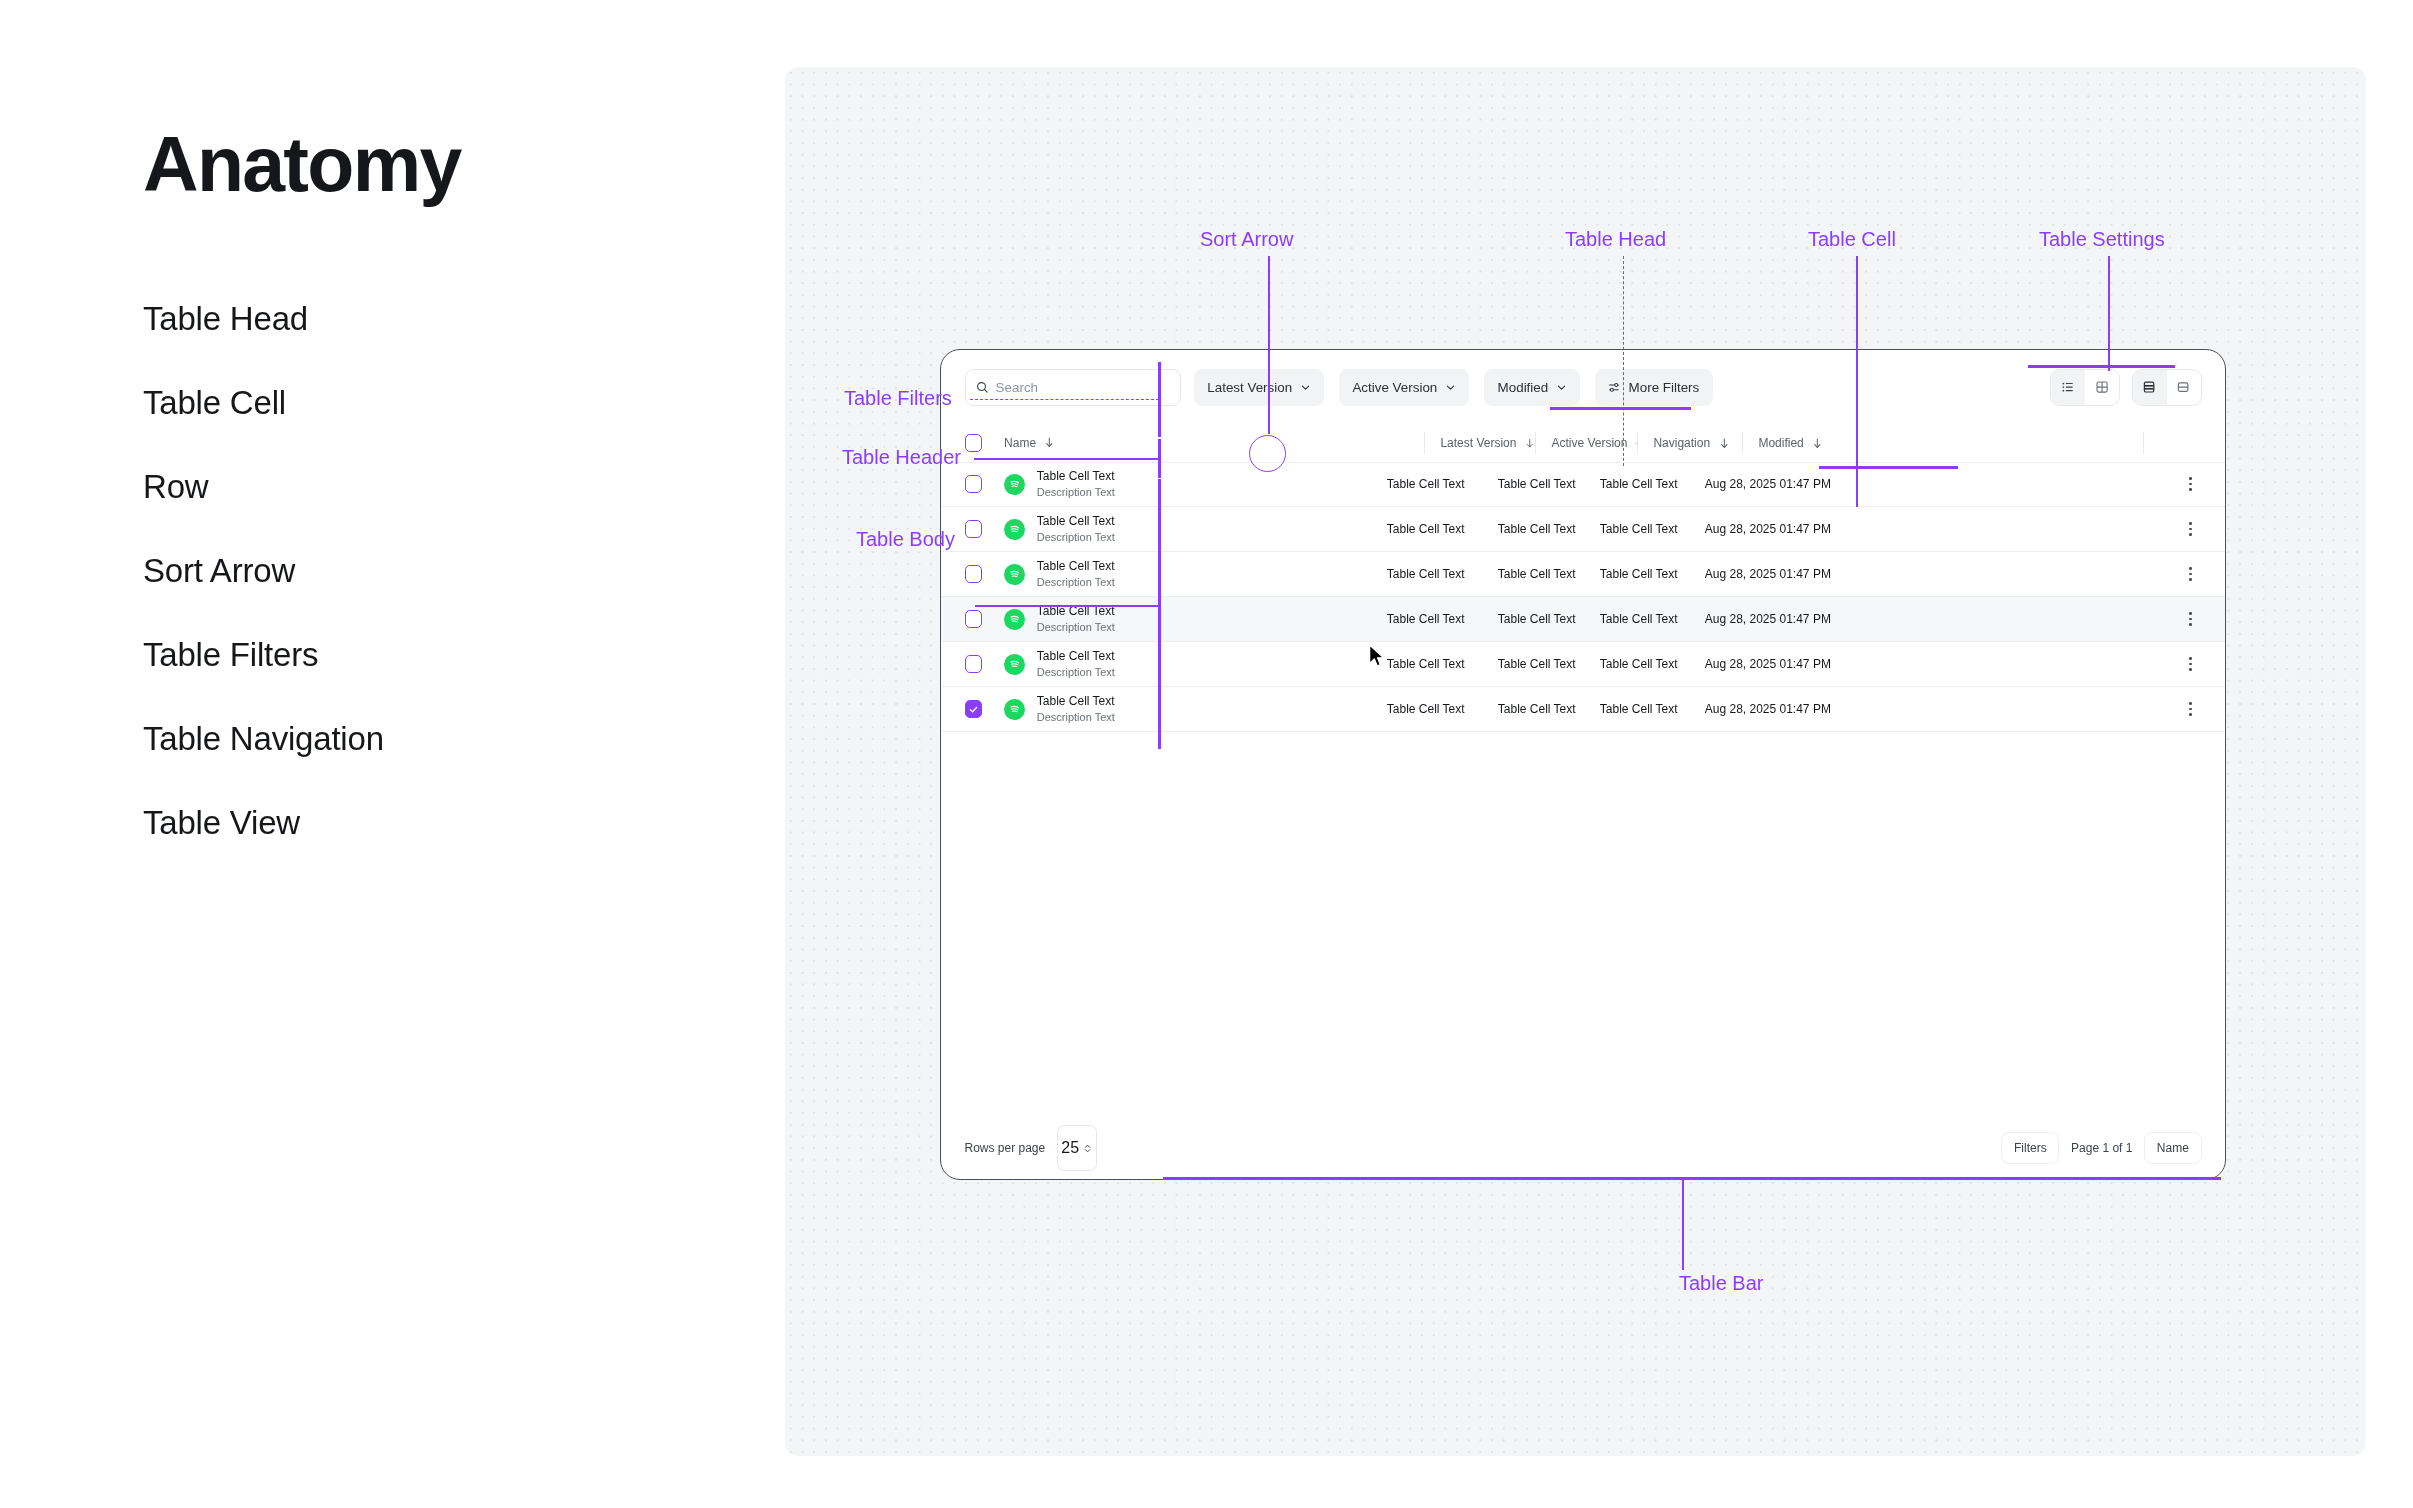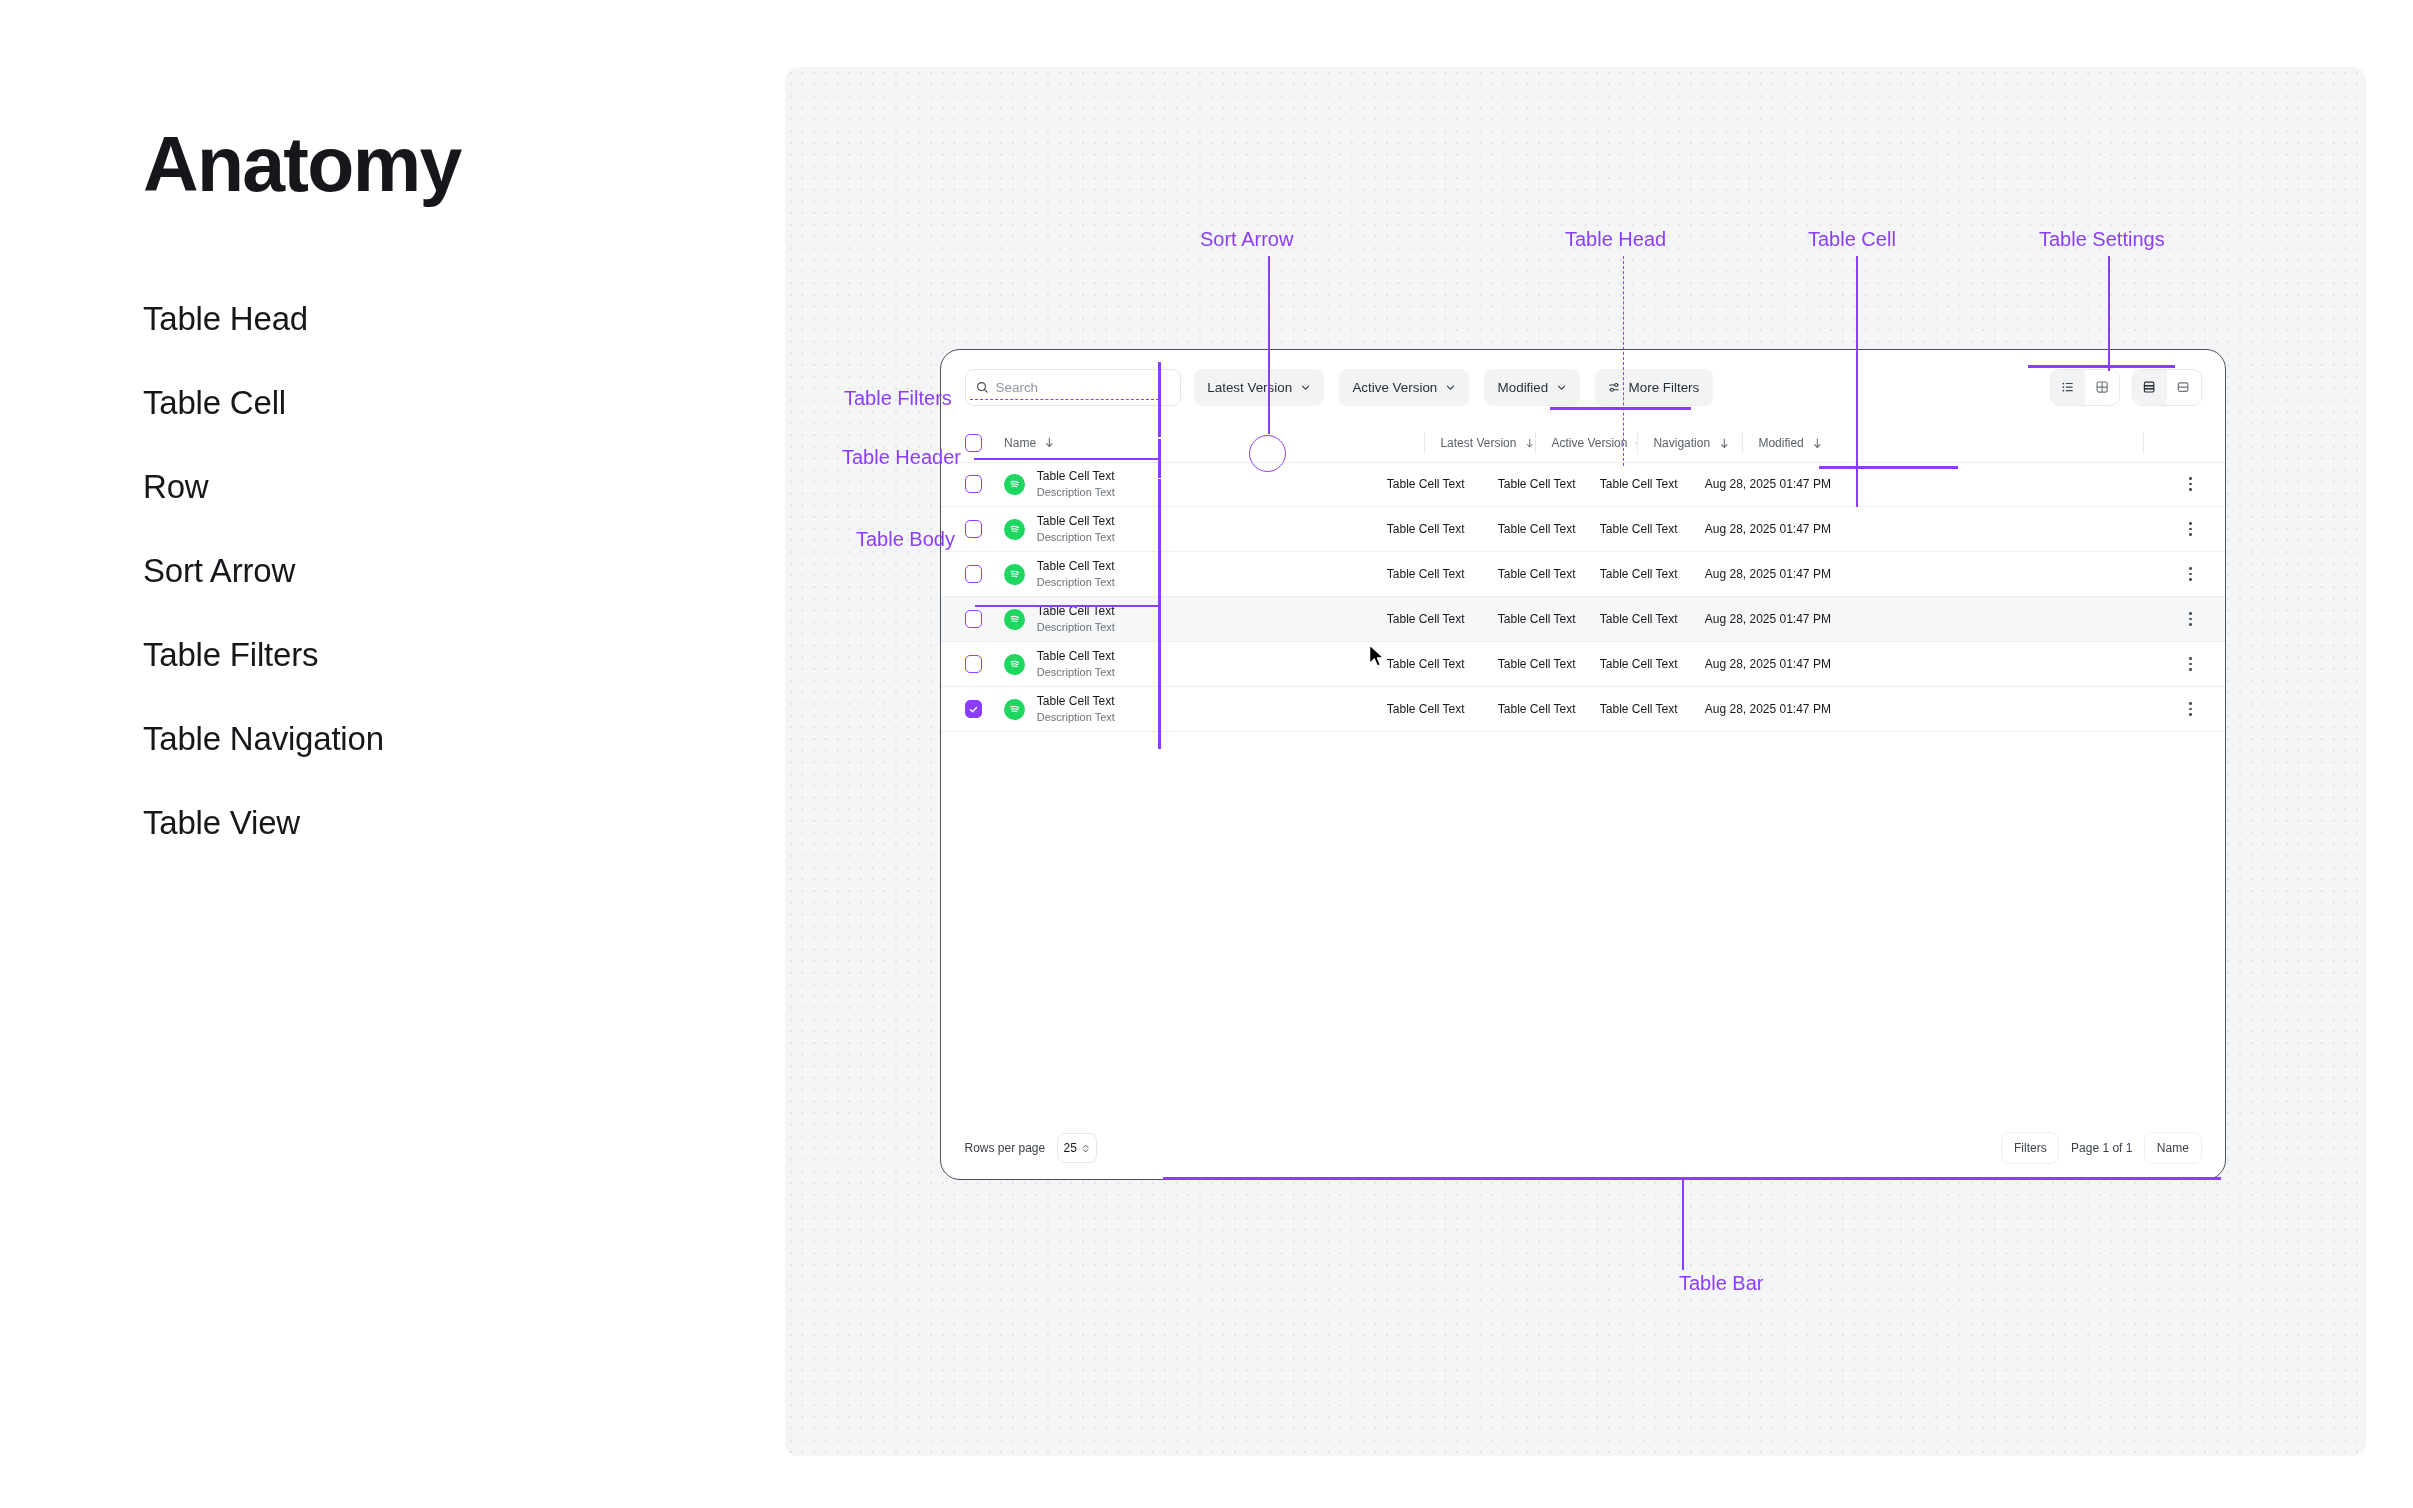--- a/index.html
+++ b/index.html
@@ -127,23 +127,23 @@
   }
   .kebab i { width: 2.7px; height: 2.7px; border-radius: 50%; background: #4a4f57; display: block; }
 
   
   .pager {
     position: absolute; left: 0; bottom: 0; right: 0; height: 62px;
     display: flex; align-items: center; padding: 0 23.5px;
   }
   .pg-lbl { font-size: 12px; color: #3c414a; }
   .stepper {
-    margin-left: 11.7px; height: 30px; width: 40px; border: 0.8px solid #e5e7ea;
+    margin-left: 11.7px; height: 46px; width: 40px; border: 0.8px solid #e5e7ea;
     border-radius: 7.5px; display: flex; align-items: center;
-    justify-content: center; gap: 4.2px; font-size: 12px; color: #15171a;
+    justify-content: center; gap: 4.2px; font-size: 16px; color: #15171a;
   }
   .pg-right { margin-left: auto; display: flex; align-items: center; gap: 1.7px; }
   .pg-btn {
     height: 32px; padding: 0 11.7px; border: 0.8px solid #eceef0;
     border-radius: 8.4px; display: flex; align-items: center;
     font-size: 12px; color: #3c414a; background: #fff;
   }
   .pg-txt { font-size: 12px; color: #3c414a; padding: 0 10px; }
 
   

